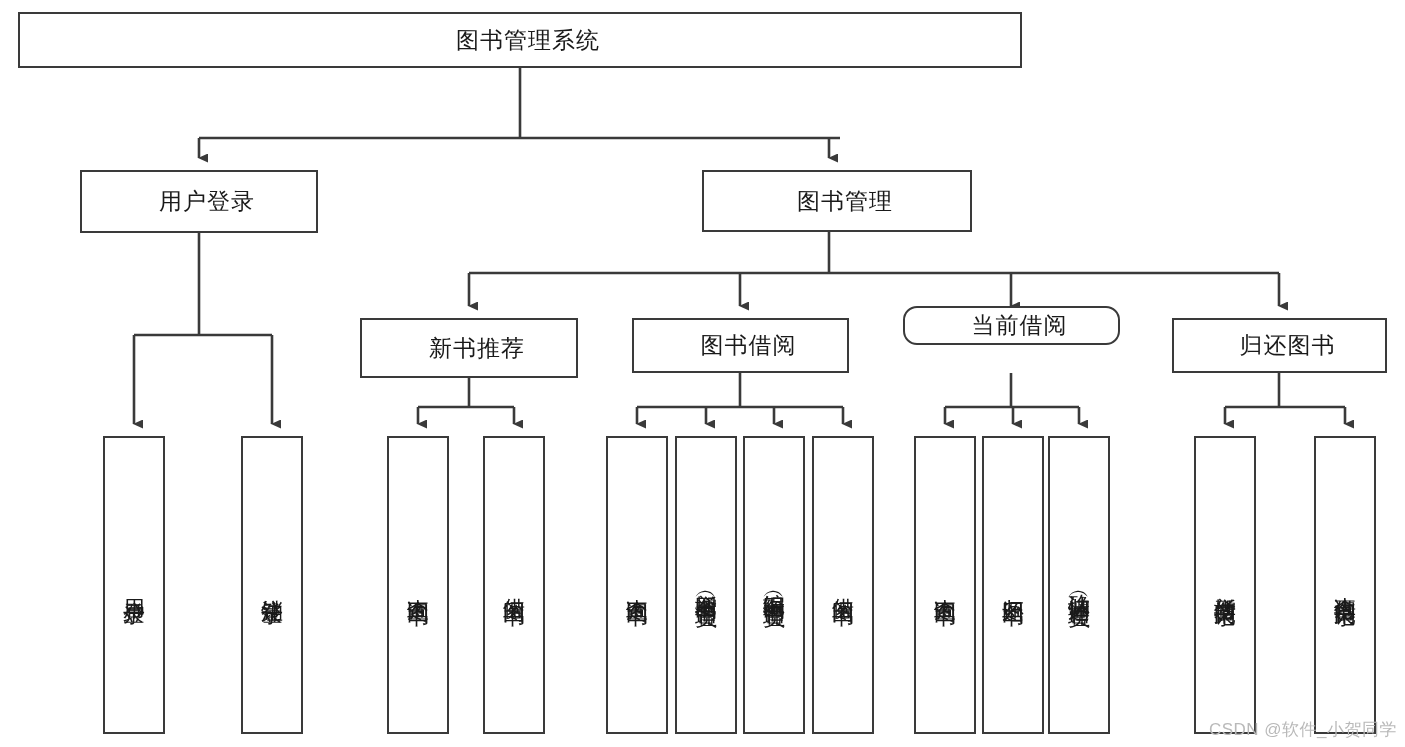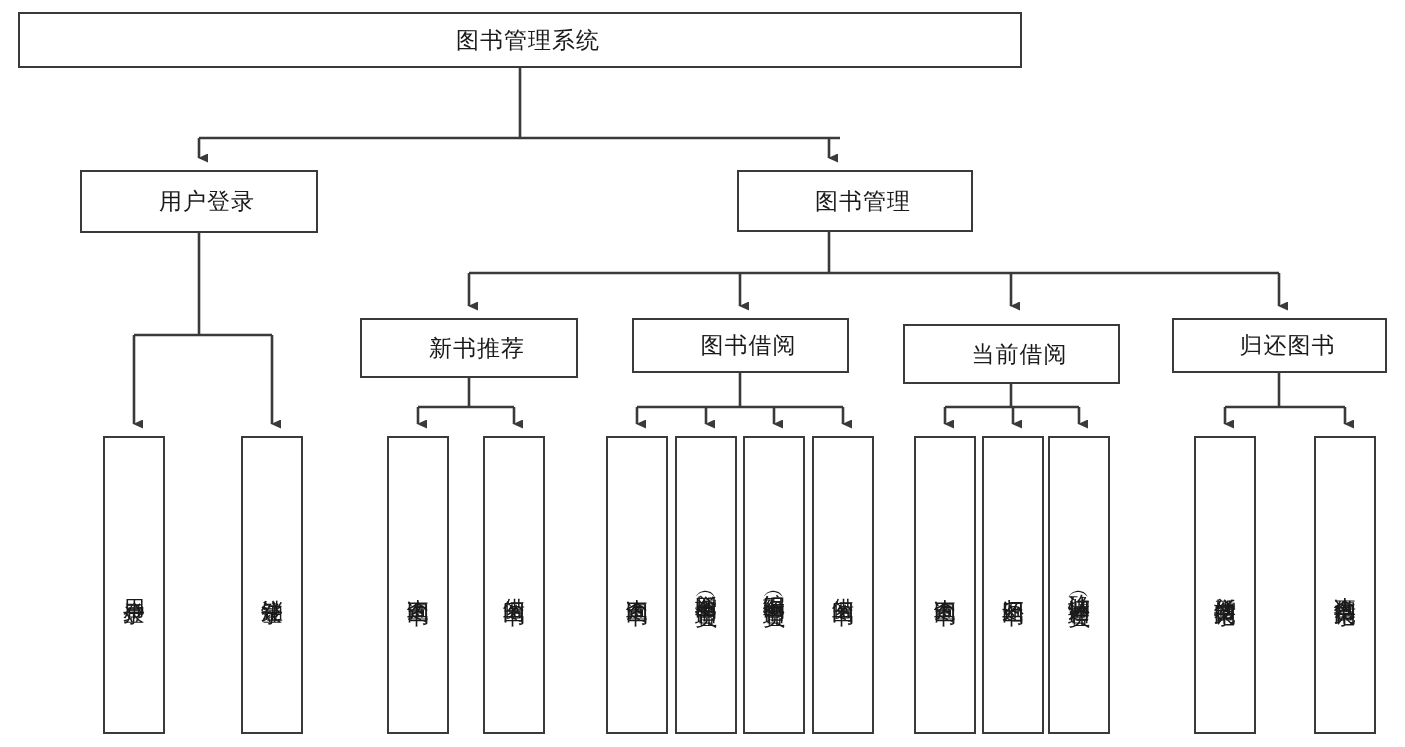--- a/index.html
+++ b/index.html
@@ -124,31 +124,31 @@
     </g>
   </svg>
 
   <div class="node h" style="left:18px; top:12px; width:1004px; height:56px;">
     <span>图书管理系统</span>
   </div>
 
   <div class="node h" style="left:80px; top:170px; width:238px; height:63px;">
     <span>用户登录</span>
   </div>
-  <div class="node h" style="left:737px; top:170px; width:236px; height:62px;">
+  <div class="node h" style="left:702px; top:170px; width:270px; height:62px;">
     <span>图书管理</span>
   </div>
 
   <div class="node h" style="left:360px; top:318px; width:218px; height:60px;">
     <span>新书推荐</span>
   </div>
   <div class="node h" style="left:632px; top:318px; width:217px; height:55px;">
     <span>图书借阅</span>
   </div>
-  <div class="node h" style="left:903px; top:324px; width:217px; height:60px;">
+  <div class="node h" style="left:903px; top:306px; width:217px; height:39px;border-radius:14px;">
     <span>当前借阅</span>
   </div>
   <div class="node h" style="left:1172px; top:318px; width:215px; height:55px;">
     <span>归还图书</span>
   </div>
 
   <div class="node v" style="left:103px; top:436px; width:62px; height:298px;">
     <span class="vtext">用户登录</span>
   </div>
   <div class="node v" style="left:241px; top:436px; width:62px; height:298px;">
@@ -181,14 +181,15 @@
   <div class="node v" style="left:1048px; top:436px; width:62px; height:298px;">
     <span class="vtext">确认归还（管理员）</span>
   </div>
   <div class="node v" style="left:1194px; top:436px; width:62px; height:298px;">
     <span class="vtext">新增借阅记录</span>
   </div>
   <div class="node v" style="left:1314px; top:436px; width:62px; height:298px;">
     <span class="vtext">查询借阅记录</span>
   </div>
 
+  <div class="watermark">CSDN @软件_小贺同学</div>
 
 </div>
 
 </body></html>

